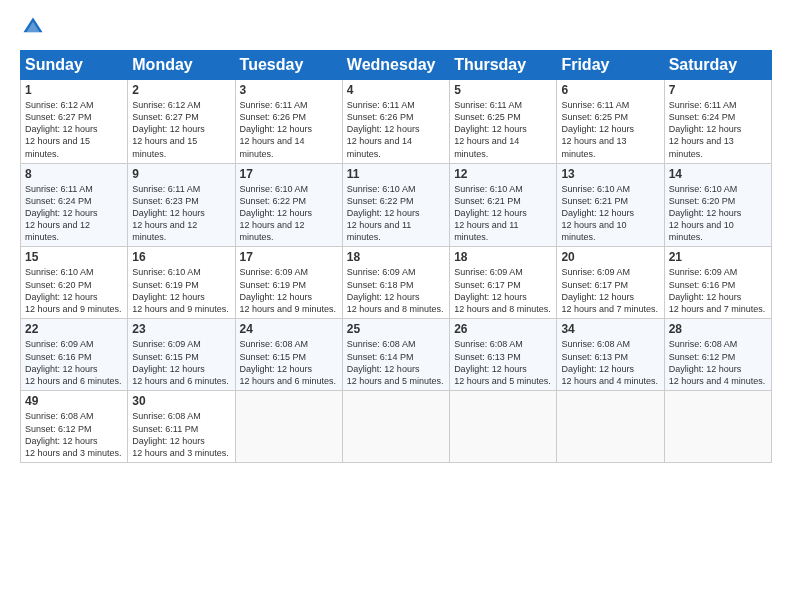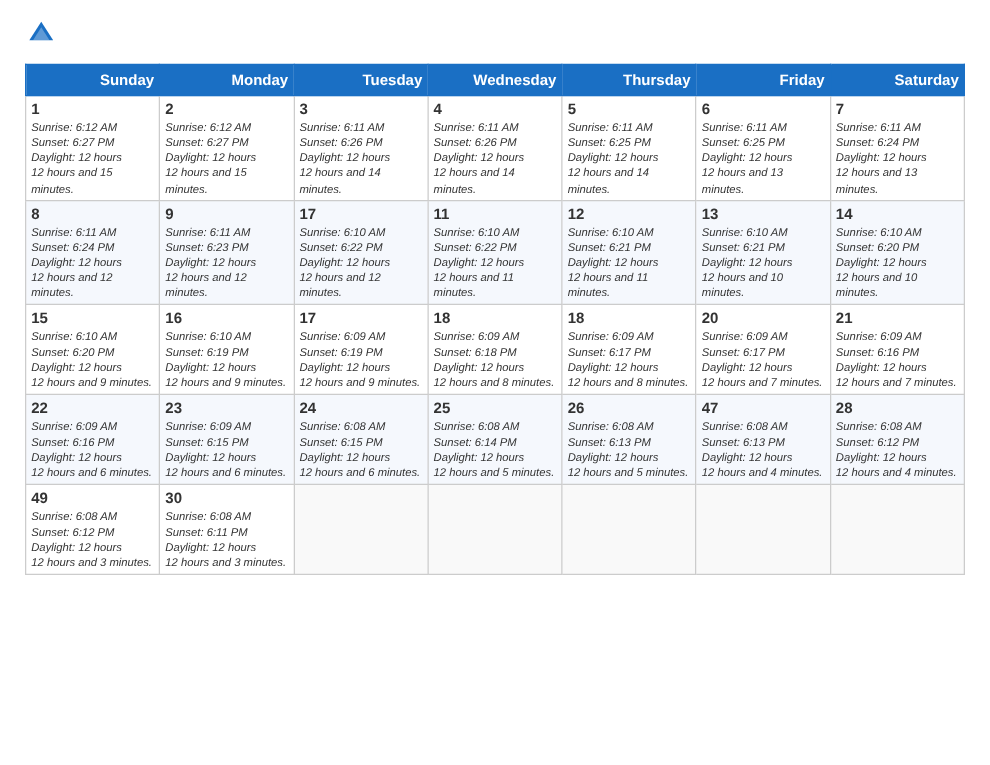--- a/index.html
+++ b/index.html
@@ -53,24 +53,24 @@
       margin-top: 2px;
     }
     .calendar-table {
       width: 100%;
       border-collapse: collapse;
       table-layout: fixed;
     }
     .calendar-table th {
       background-color: #1a6fc4;
       color: #fff;
-      font-size: 12px;
+      font-size: 16px;
       font-weight: bold;
       padding: 5px 4px;
-      text-align: right;
+      text-align: left;
       border: 1px solid #1a6fc4;
     }
     .calendar-table td {
       vertical-align: top;
       border: 1px solid #ccc;
       padding: 3px 4px;
       font-size: 9.5px;
       color: #333;
       height: 72px;
       background: #fff;
@@ -81,21 +81,20 @@
     .day-number {
       font-size: 12px;
       font-weight: bold;
       display: block;
       margin-bottom: 2px;
     }
     .day-info {
       font-size: 9px;
       line-height: 1.35;
       color: #333;
-      font-style: italic;
     }
     .empty-cell {
       background: #f9f9f9 !important;
     }
     .last-row td {
       height: 60px;
     }
   </style>
 </head>
 <body>
@@ -240,21 +239,21 @@
           </td>
           <td>
             <span class="day-number">25</span>
             <div class="day-info">Sunrise: 6:08 AM<br>Sunset: 6:14 PM<br>Daylight: 12 hours<br>12 hours and 5 minutes.</div>
           </td>
           <td>
             <span class="day-number">26</span>
             <div class="day-info">Sunrise: 6:08 AM<br>Sunset: 6:13 PM<br>Daylight: 12 hours<br>12 hours and 5 minutes.</div>
           </td>
           <td>
-            <span class="day-number">47</span>
+            <span class="day-number">34</span>
             <div class="day-info">Sunrise: 6:08 AM<br>Sunset: 6:13 PM<br>Daylight: 12 hours<br>12 hours and 4 minutes.</div>
           </td>
           <td>
             <span class="day-number">28</span>
             <div class="day-info">Sunrise: 6:08 AM<br>Sunset: 6:12 PM<br>Daylight: 12 hours<br>12 hours and 4 minutes.</div>
           </td>
         </tr>
         <tr class="last-row">
           <td>
             <span class="day-number">49</span>

